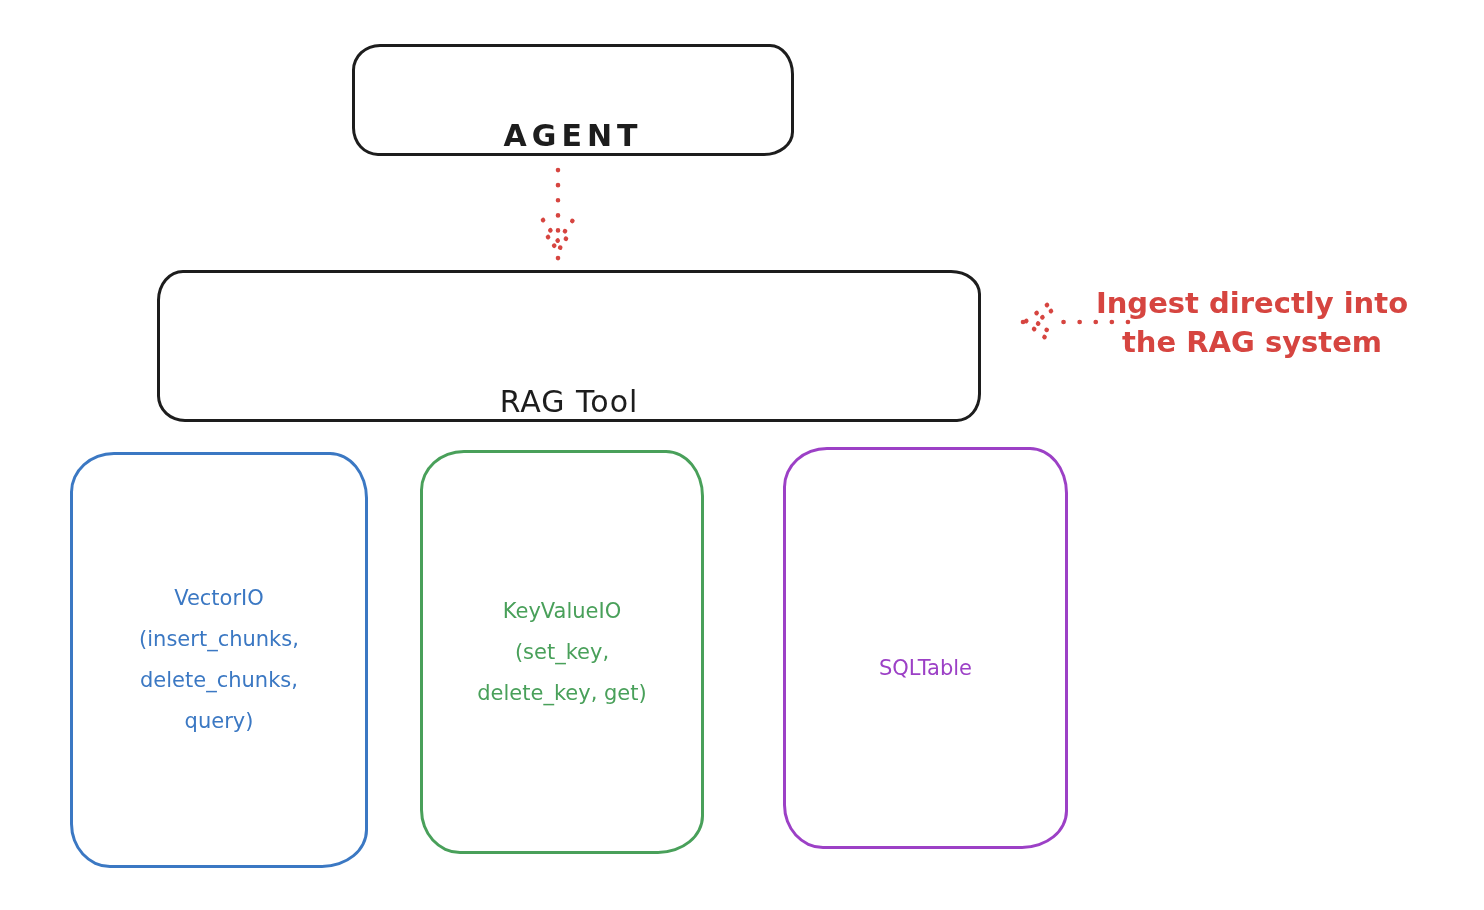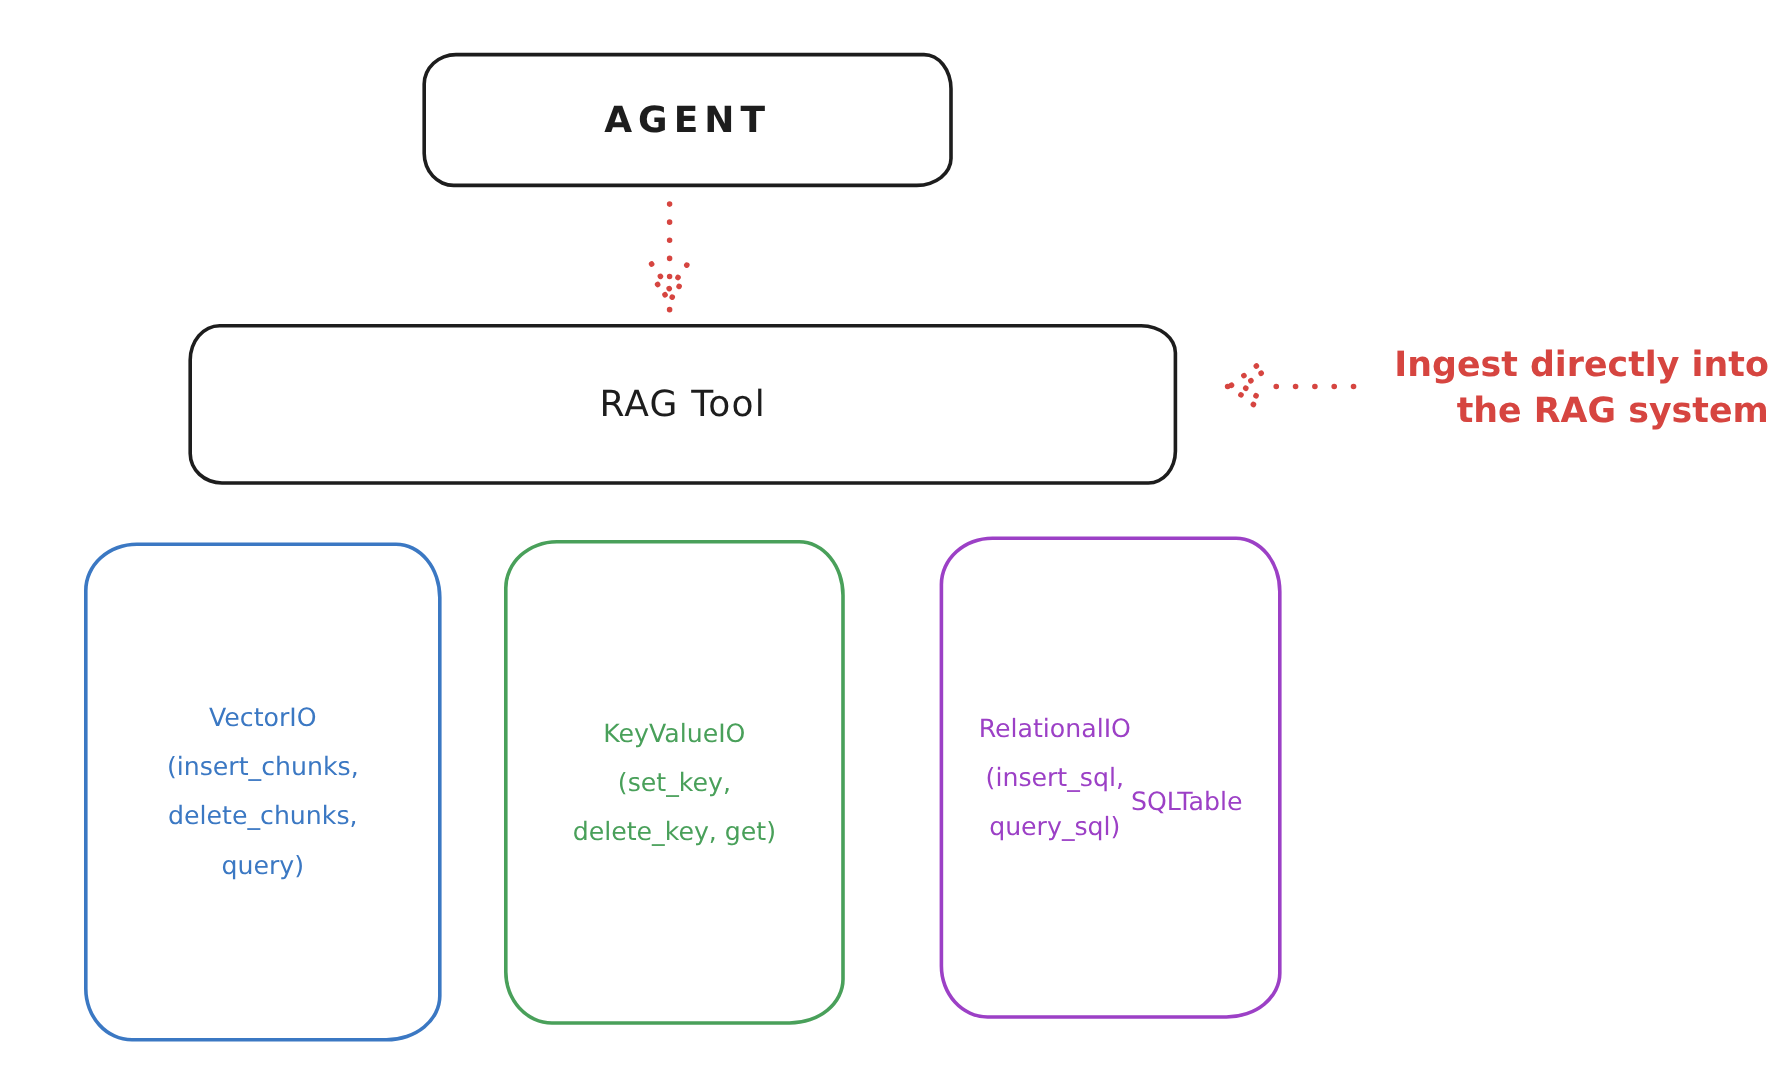--- a/index.html
+++ b/index.html
@@ -5,55 +5,55 @@
   html, body { margin: 0; padding: 0; }
   body {
     width: 1484px; height: 910px;
     background: #ffffff;
     font-family: "DejaVu Sans", sans-serif;
     position: relative;
     overflow: hidden;
   }
   .box {
     position: absolute;
-    display: flex; align-items: center; justify-content: center;
+    display: flex; align-items: flex-end; justify-content: center;
     box-sizing: border-box;
     background: #ffffff;
     color: #1d1d1d;
   }
   .agent-box {
     left: 352px; top: 44px; width: 442px; height: 112px;
     border: 3.5px solid #1d1d1d;
     border-radius: 28px 24px 30px 26px / 26px 30px 24px 28px;
     font-size: 30px; font-weight: 600; letter-spacing: 5px;
   }
   .rag-box {
-    left: 157px; top: 270px; width: 824px; height: 134px;
+    left: 157px; top: 270px; width: 824px; height: 152px;
     border: 3.5px solid #1d1d1d;
     border-radius: 26px 30px 24px 28px / 30px 24px 28px 26px;
     font-size: 30px; font-weight: 500; letter-spacing: 1px;
   }
   .storage {
     position: absolute;
     display: flex; flex-direction: row;
     align-items: center; justify-content: center;
     text-align: center;
     box-sizing: border-box;
     background: #ffffff;
     font-size: 21px; line-height: 41px; font-weight: 500;
     border-radius: 44px 38px 46px 40px / 40px 46px 38px 44px;
   }
   .storage .body { white-space: pre-line; }
   .storage .index { margin-top: 41px; }
   .storage-vector     { left: 70px;  top: 452px; width: 298px; height: 416px; border: 3.5px solid #3b78c3; color: #3b78c3; }
   .storage-keyvalue   { left: 420px; top: 450px; width: 284px; height: 404px; border: 3.5px solid #49a05a; color: #49a05a; }
   .storage-relational { left: 783px; top: 447px; width: 285px; height: 402px; border: 3.5px solid #9c40c6; color: #9c40c6; }
   .annotation {
-    position: absolute; left: 1130px; top: 284px; width: 344px;
-    text-align: right;
+    position: absolute; left: 1080px; top: 284px; width: 344px;
+    text-align: center;
     color: #d64540;
     font-size: 29px; line-height: 39px; font-weight: 600;
     white-space: pre-line;
   }
   svg.overlay {
     position: absolute; left: 0; top: 0;
     pointer-events: none;
   }
 </style>
 </head>
@@ -96,19 +96,16 @@
 query)</div>
   </div>
 
   <div class="storage storage-keyvalue">
     <div class="body">KeyValueIO
 (set_key,
 delete_key, get)</div>
   </div>
 
   <div class="storage storage-relational">
-    <div class="body">RelationalIO
-(insert_sql,
-query_sql)</div>
     <div class="index">SQLTable</div>
   </div>
 
 </div>
 
 </body></html>

